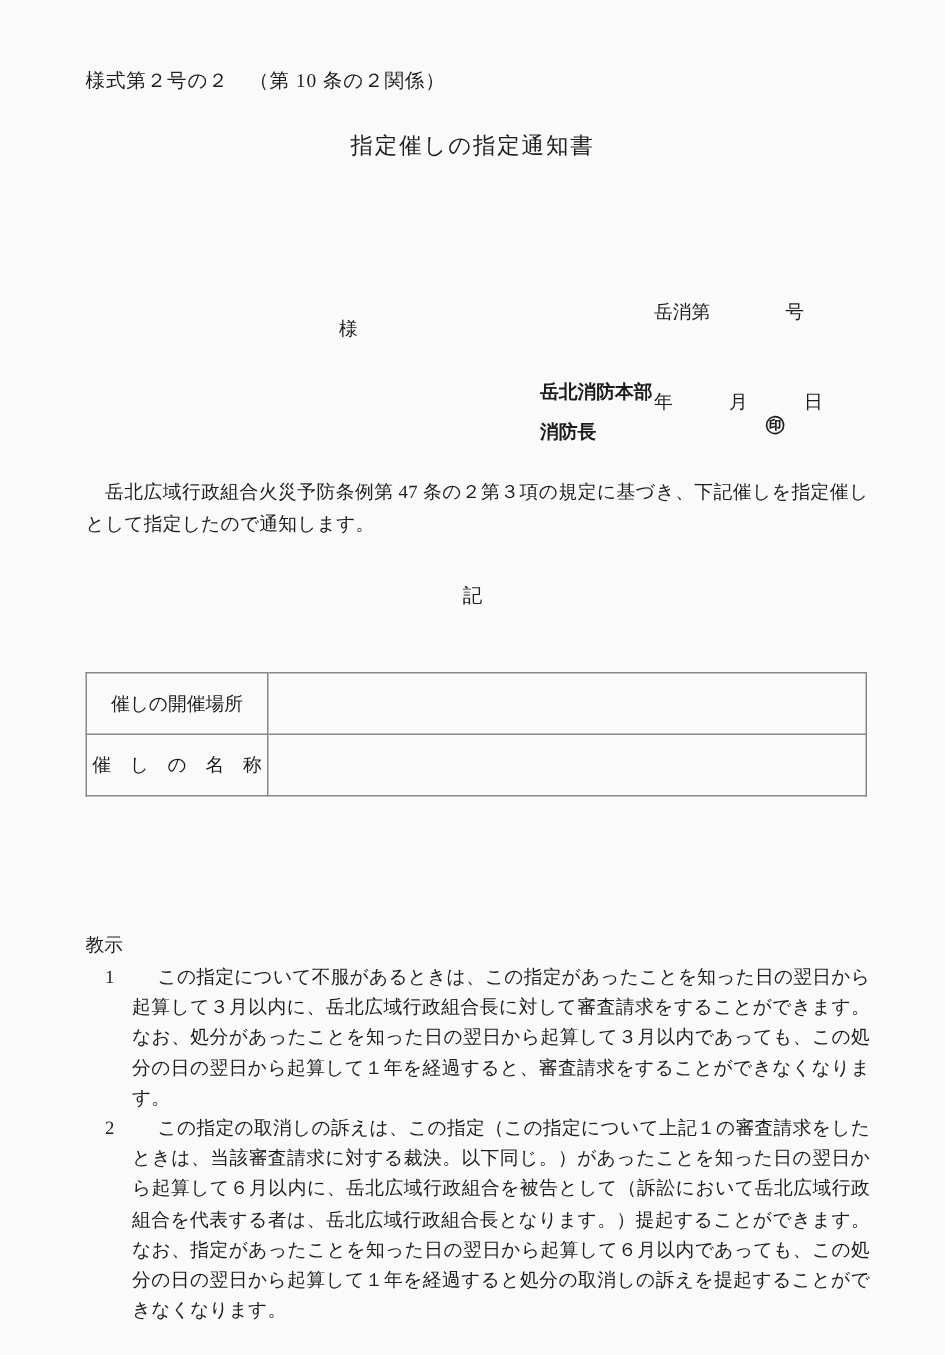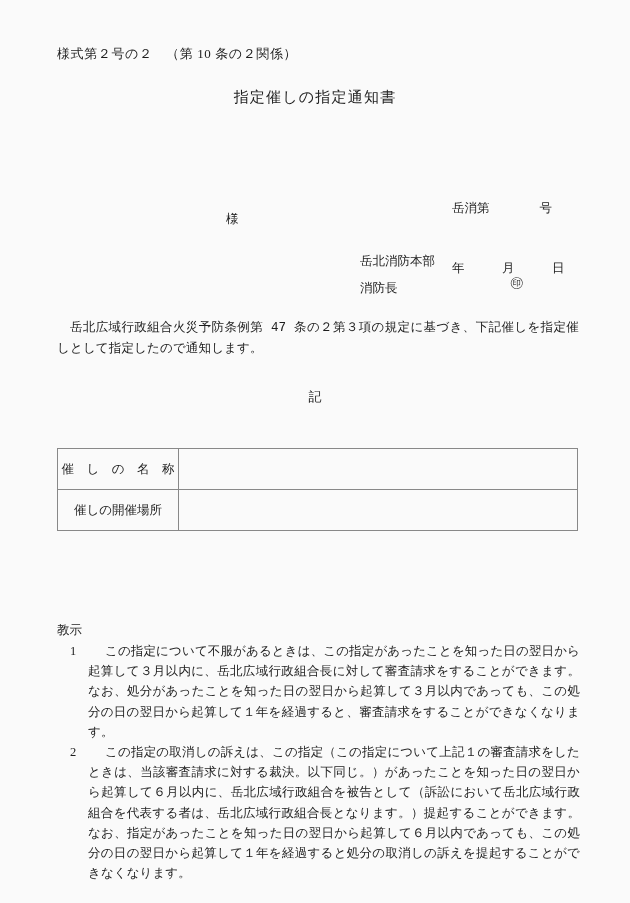--- a/index.html
+++ b/index.html
@@ -40,21 +40,21 @@
     top: 88px;
     text-align: center;
     font-size: 15px;
     letter-spacing: 1.2px;
     white-space: nowrap;
   }
 
   
   .docnum-block {
     position: absolute;
-    left: 452px;
+    left: 436px;
     top: 158px;
     font-size: 12.5px;
     line-height: 20px;
     white-space: pre;
   }
 
   
   .addressee {
     position: absolute;
     left: 226px;
@@ -68,41 +68,41 @@
     position: absolute;
     left: 360px;
     top: 248px;
     font-size: 12.5px;
     line-height: 27px;
     white-space: nowrap;
   }
   .issuer-row {
     position: relative;
     height: 27px;
+    font-weight: bold;
   }
   .seal-mark {
     position: absolute;
     left: 150px;
     top: 1px;
     font-size: 13.5px;
     line-height: 1;
   }
 
   
   .body-para {
     position: absolute;
     left: 57px;
     top: 318px;
     width: 522px;
     font-size: 12.5px;
     line-height: 21px;
     text-indent: 13px;
     text-align: justify;
     letter-spacing: 0.15px;
-    font-family: Liberation Mono, monospace;
   }
 
   
   .ki-marker {
     position: absolute;
     left: 0;
     right: 0;
     top: 388px;
     text-align: center;
     font-size: 13px;
@@ -191,25 +191,25 @@
     </div>
   </div>
 
   <div class="body-para">岳北広域行政組合火災予防条例第 47 条の２第３項の規定に基づき、下記催しを指定催しとして指定したので通知します。</div>
 
   <div class="ki-marker">記</div>
 
   <table class="info-table">
     <tbody>
       <tr>
-        <td class="label-cell">催　し　の　名　称</td>
+        <td class="label-cell">催しの開催場所</td>
         <td class="value-cell"></td>
       </tr>
       <tr>
-        <td class="label-cell">催しの開催場所</td>
+        <td class="label-cell">催　し　の　名　称</td>
         <td class="value-cell"></td>
       </tr>
     </tbody>
   </table>
 
   <div class="instructions">
     <div class="instructions-heading">教示</div>
 
     <div class="instruction-item">
       <span class="marker">1</span>

